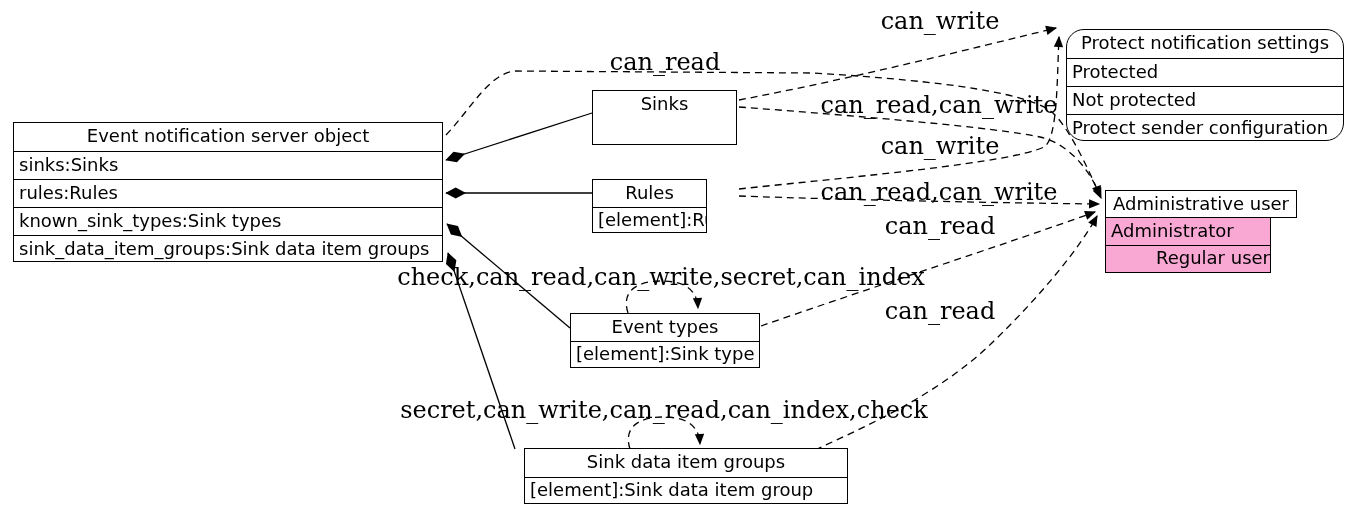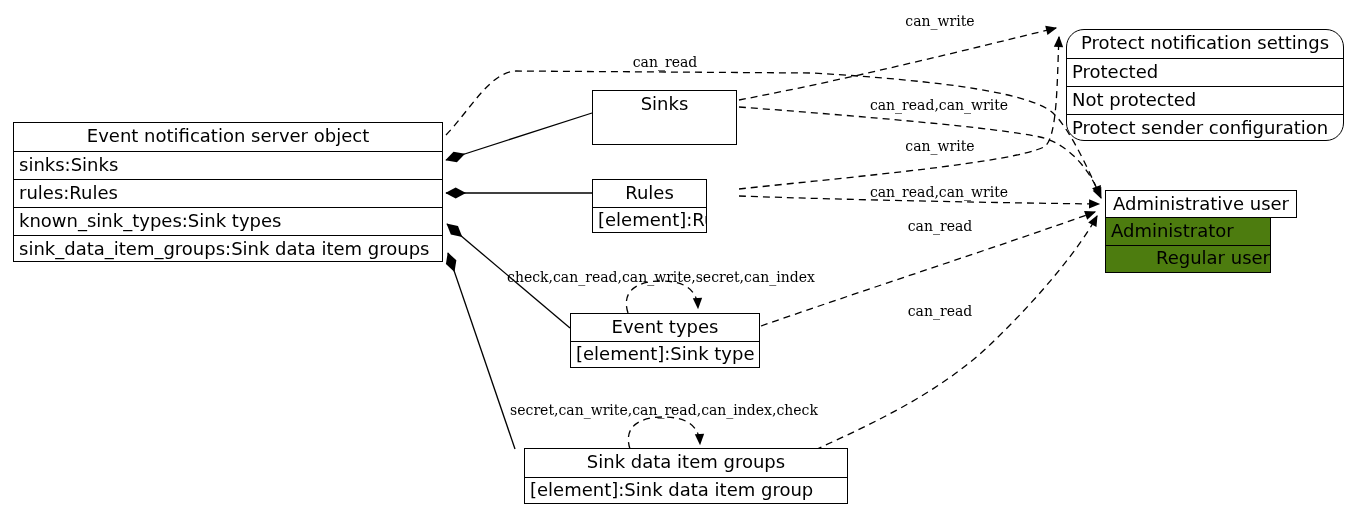--- a/index.html
+++ b/index.html
@@ -54,34 +54,34 @@
     background: #ffffff;
     font-size: 18px;
     text-align: center;
     white-space: nowrap;
   }
   .subrows {
     position: absolute;
     box-sizing: border-box;
     border: 1.5px solid #000000;
     border-top: none;
-    background: #4d7c0f;
+    background: #f9a8d4;
     font-size: 18px;
   }
   .subrows .row2 {
     box-sizing: border-box;
     padding-left: 5px;
     white-space: nowrap;
   }
   .subrows .row2 + .row2 { border-top: 1.5px solid #000000; text-align: right; }
   .edge-label {
     position: absolute;
     transform: translate(-50%, -50%);
     font-family: "DejaVu Serif", "Liberation Serif", serif;
-    font-size: 14px;
+    font-size: 24px;
     white-space: nowrap;
     color: #000000;
   }
 </style>
 </head>
 <body>
 
 <div id="stage">
 
   <svg class="edges" viewBox="0 0 1355 516" xmlns="http://www.w3.org/2000/svg">

